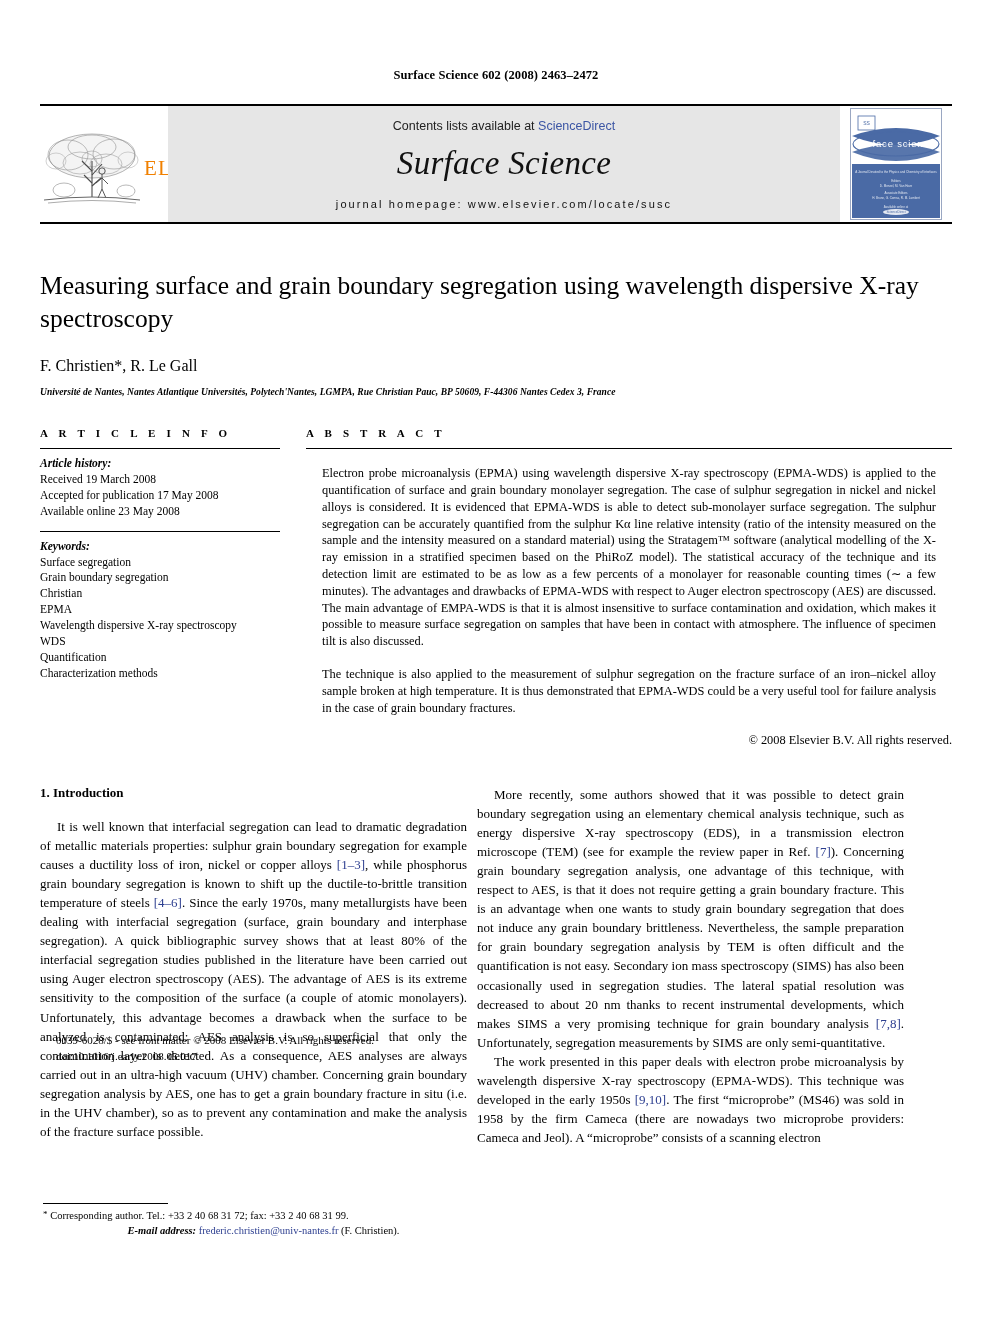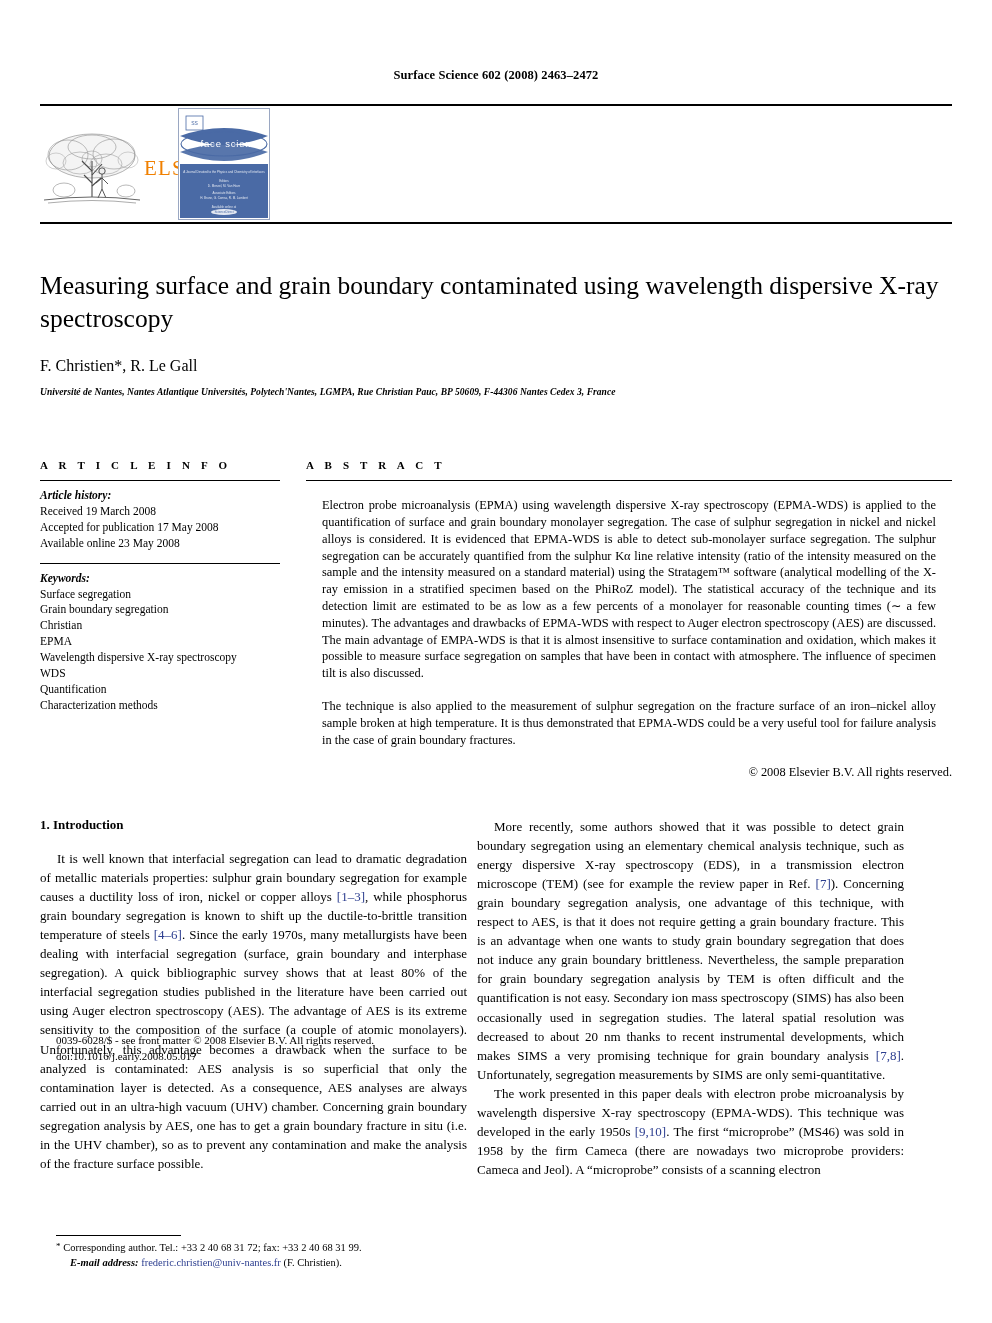--- a/index.html
+++ b/index.html
@@ -136,21 +136,20 @@
     display: flex;
     gap: 26px;
   }
   .col-info { width: 240px; flex: 0 0 240px; }
   .col-abstract { flex: 1 1 auto; }
   .sec-head {
     font-family: "Liberation Serif", serif;
     font-size: 11px;
     font-weight: bold;
     letter-spacing: 4.2px;
-    margin-top: 32px;
   }
   .rule {
     border-top: 1.2px solid #000;
     margin-top: 9px;
   }
   .rule-thin {
     border-top: 1px solid #000;
     margin-top: 11px;
     margin-bottom: 7px;
   }
@@ -199,21 +198,21 @@
     text-align: justify;
     margin: 0;
   }
   .body-text + .body-text { text-indent: 17px; }
   .first-para { text-indent: 17px; }
   .ref { color: #2b3d8f; }
 
   
   .footnote-wrap {
     position: absolute;
-    left: 16px;
+    left: 3px;
     top: 418px;
     width: 427px;
   }
   .footnote-rule {
     border-top: 1px solid #000;
     width: 125px;
     margin-bottom: 4px;
   }
   .footnote {
     font-family: "Liberation Serif", serif;
@@ -281,20 +280,28 @@
             <ellipse cx="24" cy="59" rx="11" ry="7"></ellipse>
             <ellipse cx="86" cy="60" rx="9" ry="6"></ellipse>
           </g>
           <path d="M4 69 Q52 63 100 69" stroke="#666" stroke-width="1" fill="none"></path>
           <path d="M8 72 Q52 67 96 72" stroke="#888" stroke-width="0.7" fill="none"></path>
         </svg>
       </span>
       <div class="elsevier-word">ELSEVIER</div>
     </div>
 
+    <div class="masthead-center">
+      <div class="contents-line">
+        <span>Contents lists available at</span>
+        <span class="sd">ScienceDirect</span>
+      </div>
+      <div class="journal-title">Surface Science</div>
+      <div class="homepage-line">journal homepage: www.elsevier.com/locate/susc</div>
+    </div>
 
     <div class="cover-thumb">
       <svg width="92" height="112" viewBox="0 0 92 112" xmlns="http://www.w3.org/2000/svg">
         <rect x="0.5" y="0.5" width="91" height="111" fill="#ffffff" stroke="#9aa7c2"></rect>
         <rect x="4" y="4" width="84" height="36" fill="#ffffff"></rect>
         <rect x="8" y="8" width="17" height="14" fill="#ffffff" stroke="#4a6aa5" stroke-width="0.8"></rect>
         <text x="16.5" y="17" font-family="Liberation Sans, sans-serif" font-size="5" fill="#4a6aa5" text-anchor="middle">SS</text>
 
         <path d="M2 28 Q46 12 90 28 Q46 46 2 28 Z" fill="#4a6aa5"></path>
         <path d="M2 44 Q46 28 90 44 Q46 62 2 44 Z" fill="#4a6aa5" opacity="0.92"></path>
@@ -309,21 +316,21 @@
           <text x="46" y="91">H. Brune, G. Comsa, R. M. Lambert</text>
           <text x="46" y="100">Available online at</text>
         </g>
         <ellipse cx="46" cy="104" rx="13" ry="3" fill="#ffffff" opacity="0.85"></ellipse>
         <text x="46" y="105.4" font-family="Liberation Sans, sans-serif" font-size="3.1" fill="#4a6aa5" text-anchor="middle">ScienceDirect</text>
       </svg>
     </div>
   </div>
 
   <div class="title-block">
-    <h1 class="paper-title">Measuring surface and grain boundary contaminated using wavelength dispersive X-ray spectroscopy</h1>
+    <h1 class="paper-title">Measuring surface and grain boundary segregation using wavelength dispersive X-ray spectroscopy</h1>
     <div class="authors">F. Christien*, R. Le Gall</div>
     <div class="affiliation">Université de Nantes, Nantes Atlantique Universités, Polytech'Nantes, LGMPA, Rue Christian Pauc, BP 50609, F-44306 Nantes Cedex 3, France</div>
   </div>
 
   <div class="info-abstract">
 
     <div class="col-info">
       <div class="sec-head">A R T I C L E   I N F O</div>
       <div class="rule"></div>
       <div class="info-body">
@@ -362,21 +369,21 @@
     <div class="col">
       <div class="section-title">1. Introduction</div>
       <p class="body-text first-para"><span>It is well known that interfacial segregation can lead to dramatic degradation of metallic materials properties: sulphur grain boundary segregation for example causes a ductility loss of iron, nickel or copper alloys </span><span class="ref">[1–3]</span><span>, while phosphorus grain boundary segregation is known to shift up the ductile-to-brittle transition temperature of steels </span><span class="ref">[4–6]</span><span>. Since the early 1970s, many metallurgists have been dealing with interfacial segregation (surface, grain boundary and interphase segregation). A quick bibliographic survey shows that at least 80% of the interfacial segregation studies published in the literature have been carried out using Auger electron spectroscopy (AES). The advantage of AES is its extreme sensitivity to the composition of the surface (a couple of atomic monolayers). Unfortunately, this advantage becomes a drawback when the surface to be analyzed is contaminated: AES analysis is so superficial that only the contamination layer is detected. As a consequence, AES analyses are always carried out in an ultra-high vacuum (UHV) chamber. Concerning grain boundary segregation analysis by AES, one has to get a grain boundary fracture in situ (i.e. in the UHV chamber), so as to prevent any contamination and make the analysis of the fracture surface possible.</span></p>
 
       <div class="footnote-wrap">
         <div class="footnote-rule"></div>
         <div class="footnote">
           <span class="star">*</span>
           <span>Corresponding author. Tel.: +33 2 40 68 31 72; fax: +33 2 40 68 31 99.</span>
         </div>
-        <div class="footnote" style="padding-left:14px;text-indent:0;">
+        <div class="footnote" style="padding-left:14px;text-indent:0;text-align:center;">
           <span class="em">E-mail address:</span>
           <span class="mail">frederic.christien@univ-nantes.fr</span>
           <span>(F. Christien).</span>
         </div>
       </div>
     </div>
 
     <div class="col">
       <p class="body-text" style="text-indent:17px;"><span>More recently, some authors showed that it was possible to detect grain boundary segregation using an elementary chemical analysis technique, such as energy dispersive X-ray spectroscopy (EDS), in a transmission electron microscope (TEM) (see for example the review paper in Ref. </span><span class="ref">[7]</span><span>). Concerning grain boundary segregation analysis, one advantage of this technique, with respect to AES, is that it does not require getting a grain boundary fracture. This is an advantage when one wants to study grain boundary segregation that does not induce any grain boundary brittleness. Nevertheless, the sample preparation for grain boundary segregation analysis by TEM is often difficult and the quantification is not easy. Secondary ion mass spectroscopy (SIMS) has also been occasionally used in segregation studies. The lateral spatial resolution was decreased to about 20 nm thanks to recent instrumental developments, which makes SIMS a very promising technique for grain boundary analysis </span><span class="ref">[7,8]</span><span>. Unfortunately, segregation measurements by SIMS are only semi-quantitative.</span></p>
       <p class="body-text"><span>The work presented in this paper deals with electron probe microanalysis by wavelength dispersive X-ray spectroscopy (EPMA-WDS). This technique was developed in the early 1950s </span><span class="ref">[9,10]</span><span>. The first “microprobe” (MS46) was sold in 1958 by the firm Cameca (there are nowadays two microprobe providers: Cameca and Jeol). A “microprobe” consists of a scanning electron</span></p>

